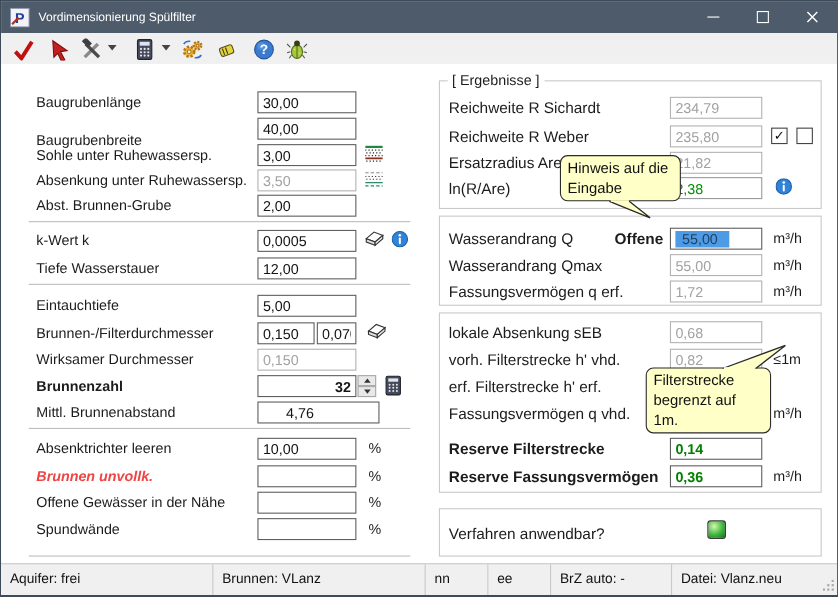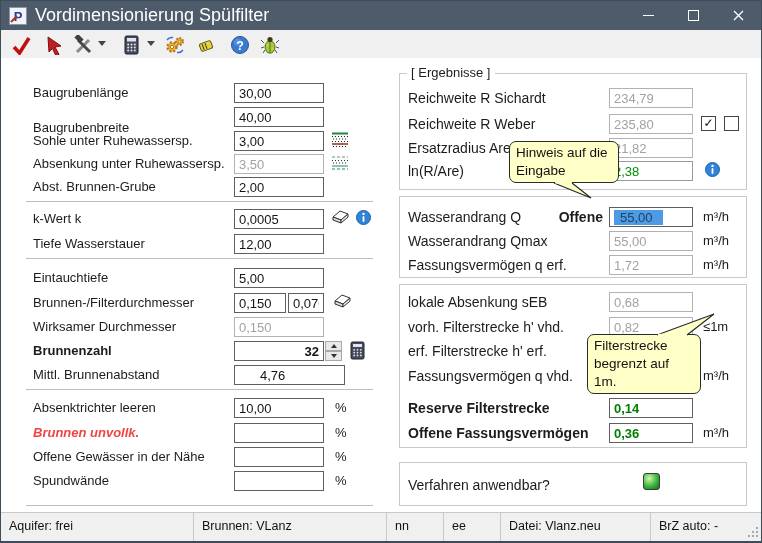--- a/index.html
+++ b/index.html
@@ -1,20 +1,20 @@
 <!DOCTYPE html>
 <html><head>
 <meta charset="utf-8">
 <style>
   html,body{margin:0;padding:0;background:#d8d8d8;font-family:"Liberation Sans",sans-serif;}
   .window{position:relative;width:762px;height:543px;box-sizing:border-box;border:1px solid #3e4c5a;border-bottom:2px solid #3e4c5a;background:#fff;overflow:hidden;}
   
   .titlebar{position:absolute;top:0;left:0;right:0;height:29px;background:#4d5b6a;display:flex;align-items:center;}
   .appicon{margin-left:8px;width:18px;height:18px;flex:0 0 auto;}
-  .title{color:#fff;font-size:18px;margin-left:8px;flex:1 1 auto;white-space:nowrap;}
+  .title{color:#fff;font-size:11px;margin-left:8px;flex:1 1 auto;white-space:nowrap;}
   .wincontrols{display:flex;height:29px;}
   .wbtn{width:45px;height:29px;display:flex;align-items:center;justify-content:center;cursor:default;}
   .g-min{width:11px;height:1px;background:#fff;}
   .g-max{width:9px;height:9px;border:1px solid #fff;}
   
   .toolbar{position:absolute;top:29px;left:0;right:0;height:28px;background:#f0f0f0;border-bottom:1px solid #e3e3e3;}
   .tbtn{position:absolute;top:3px;width:24px;height:23px;display:flex;align-items:center;justify-content:center;}
   .caret{position:absolute;top:11px;width:0;height:0;border-left:4px solid transparent;border-right:4px solid transparent;border-top:5px solid #444;}
   
   .content{position:absolute;top:57px;left:0;right:0;bottom:30px;background:#fff;}
@@ -335,21 +335,21 @@
     <span class="rlbl" style="top:285px">erf. Filterstrecke h' erf.</span>
     <input class="fld dis" style="left: 608px; top: 283px; width: 74px;" value="">
 
     <span class="rlbl" style="top:310px">Fassungsvermögen q vhd.</span>
     <input class="fld dis" style="left: 608px; top: 308px; width: 74px;" value="">
     <span class="unit" style="top:310px">m³/h</span>
 
     <span class="rlbl bold" style="top:342px">Reserve Filterstrecke</span>
     <input class="fld greenb" style="left: 608px; top: 340px; width: 74px;" value="0,14">
 
-    <span class="rlbl bold" style="top:367px">Offene Fassungsvermögen</span>
+    <span class="rlbl bold" style="top:367px">Reserve Fassungsvermögen</span>
     <input class="fld greenb" style="left: 608px; top: 365px; width: 74px;" value="0,36">
     <span class="unit" style="top:367px">m³/h</span>
 
     <span class="rlbl" style="top:419px">Verfahren anwendbar?</span>
     <div class="led"></div>
 
     <div class="tip" style="left:508px;top:83px;width:96px">
       <span>Hinweis auf die Eingabe</span>
     </div>
     <svg class="tiptail" style="left:545px;top:124px" width="52" height="18">
@@ -365,29 +365,29 @@
       <path d="M6,23 L63,2 L36,23" fill="#ffffc8" stroke="#2b2b2b" stroke-width="1.2"></path>
       <rect x="7" y="21.8" width="28" height="2.4" fill="#ffffc8"></rect>
     </svg>
   </div>
 
   <div class="statusbar">
     <div class="seg" style="width:193px">Aquifer: frei</div>
     <div class="seg" style="width:193px">Brunnen: VLanz</div>
     <div class="seg" style="width:57px">nn</div>
     <div class="seg" style="width:57px">ee</div>
+    <div class="seg" style="width:110px">BrZ auto: -</div>
     <div class="seg" style="flex:1">
       <span>Datei: Vlanz.neu</span>
       <svg class="grip" width="11" height="11">
           <g fill="#a8a8a8">
             <rect x="8" y="0" width="2" height="2"></rect>
             <rect x="8" y="4" width="2" height="2"></rect>
             <rect x="4" y="4" width="2" height="2"></rect>
             <rect x="8" y="8" width="2" height="2"></rect>
             <rect x="4" y="8" width="2" height="2"></rect>
             <rect x="0" y="8" width="2" height="2"></rect>
           </g>
         </svg>
     </div>
-    <div class="seg" style="width:110px">BrZ auto: -</div>
   </div>
 
 </div>
 
 </body></html>

